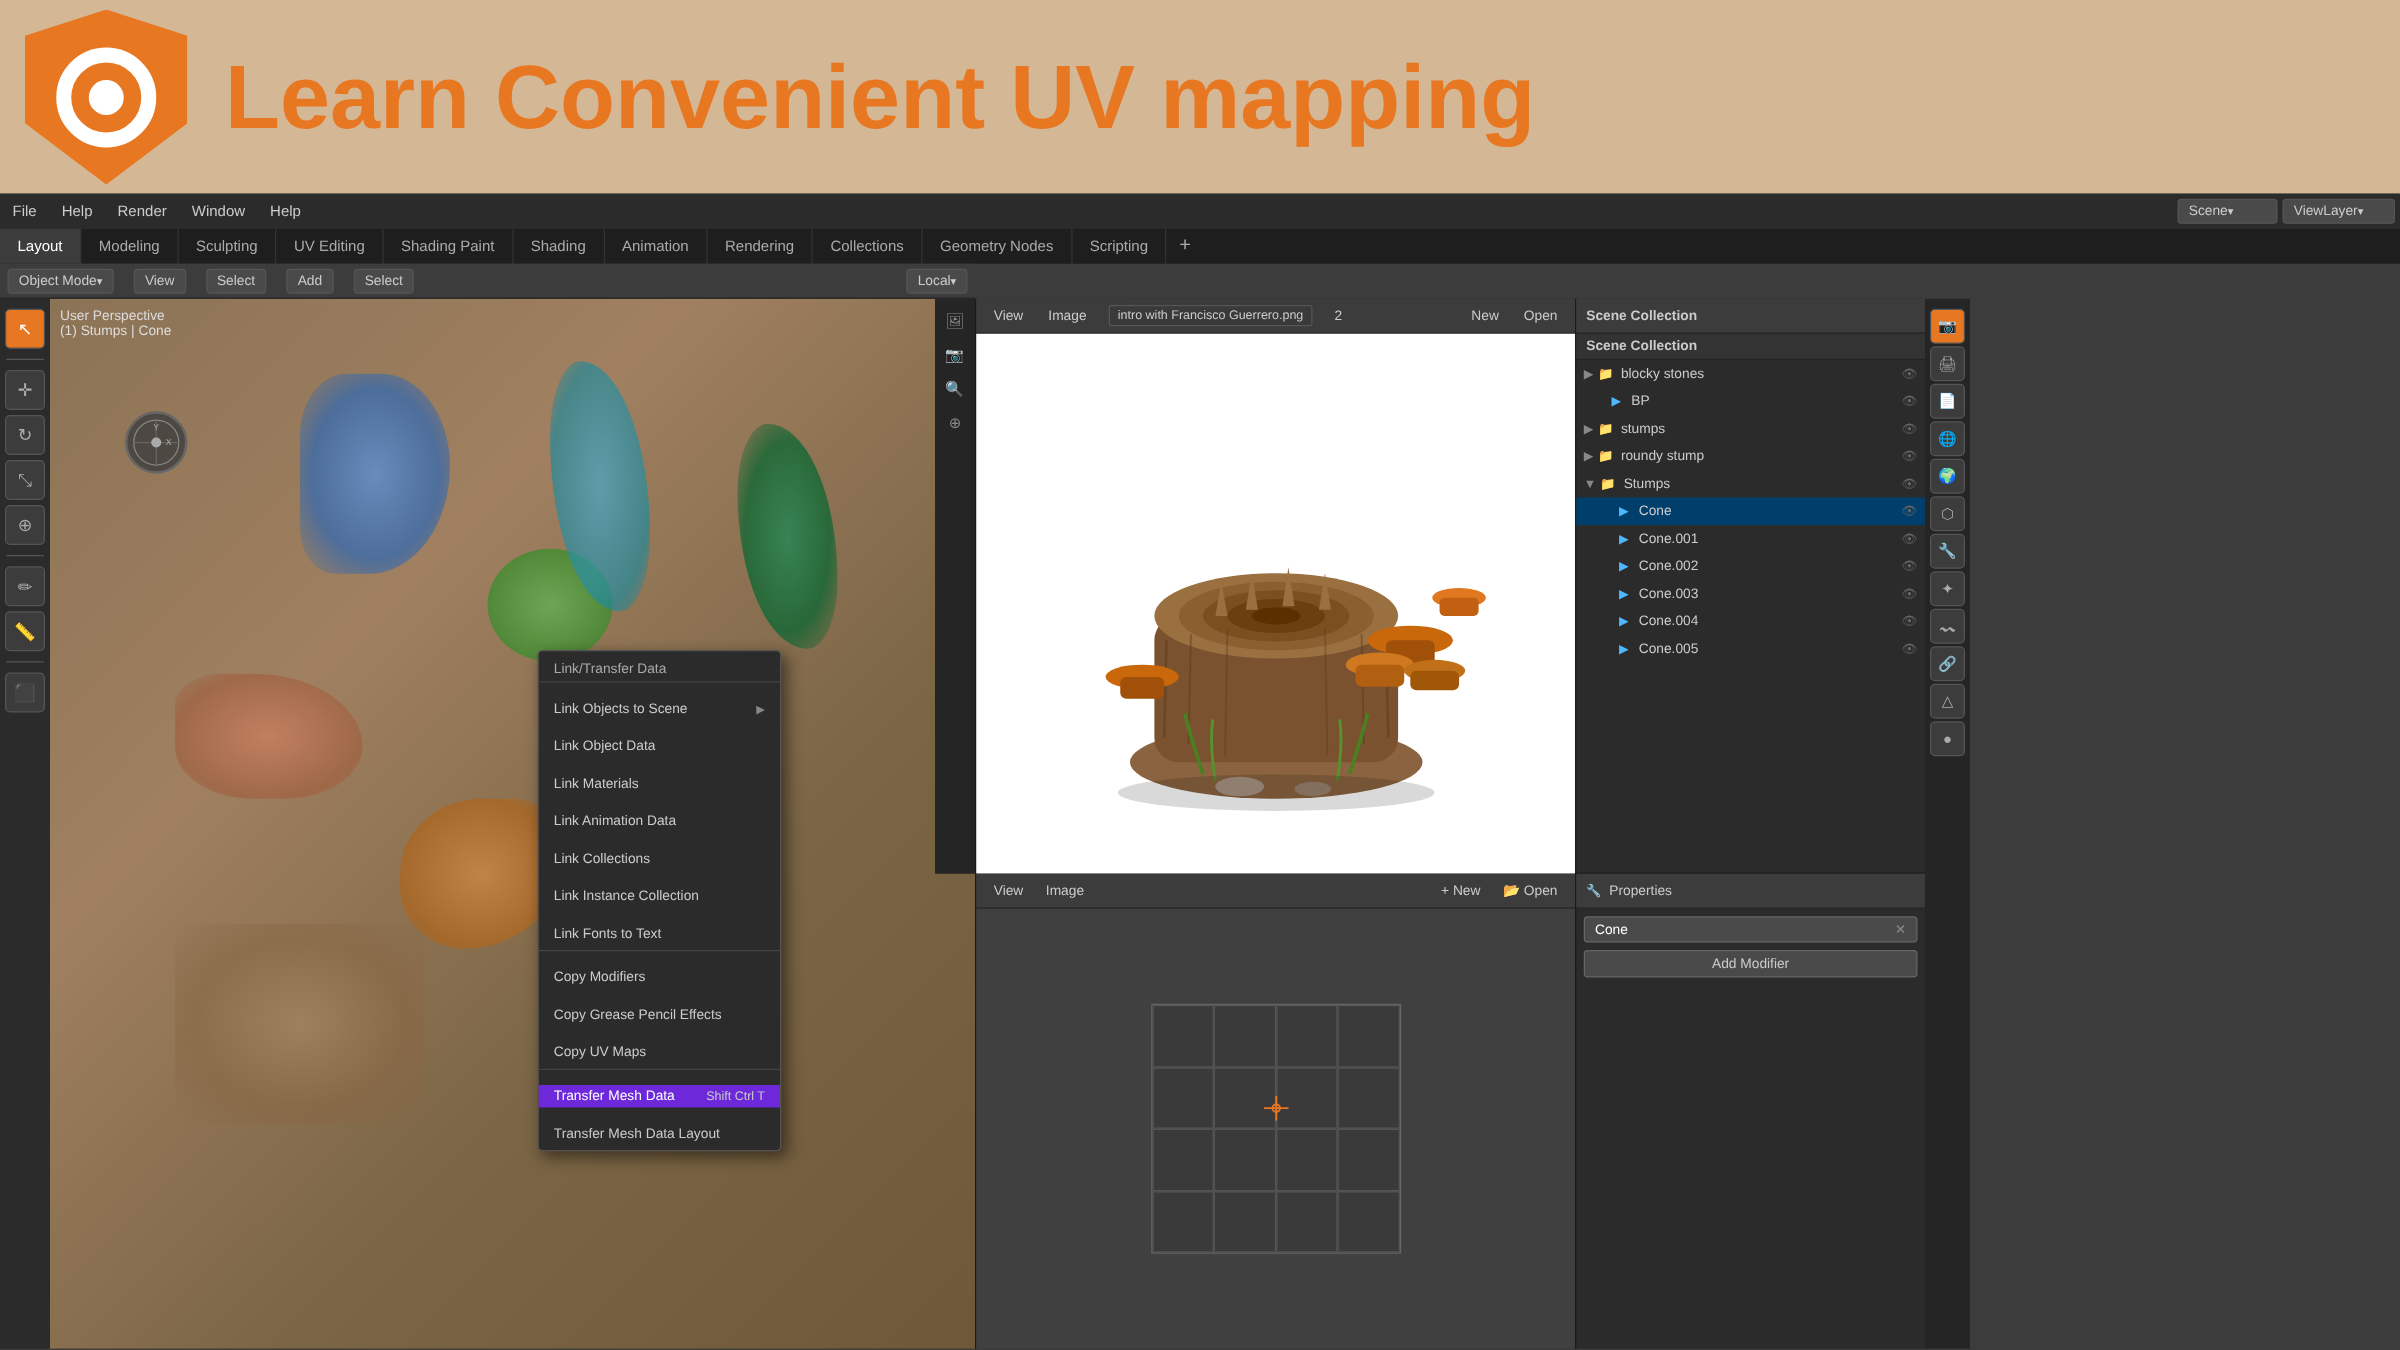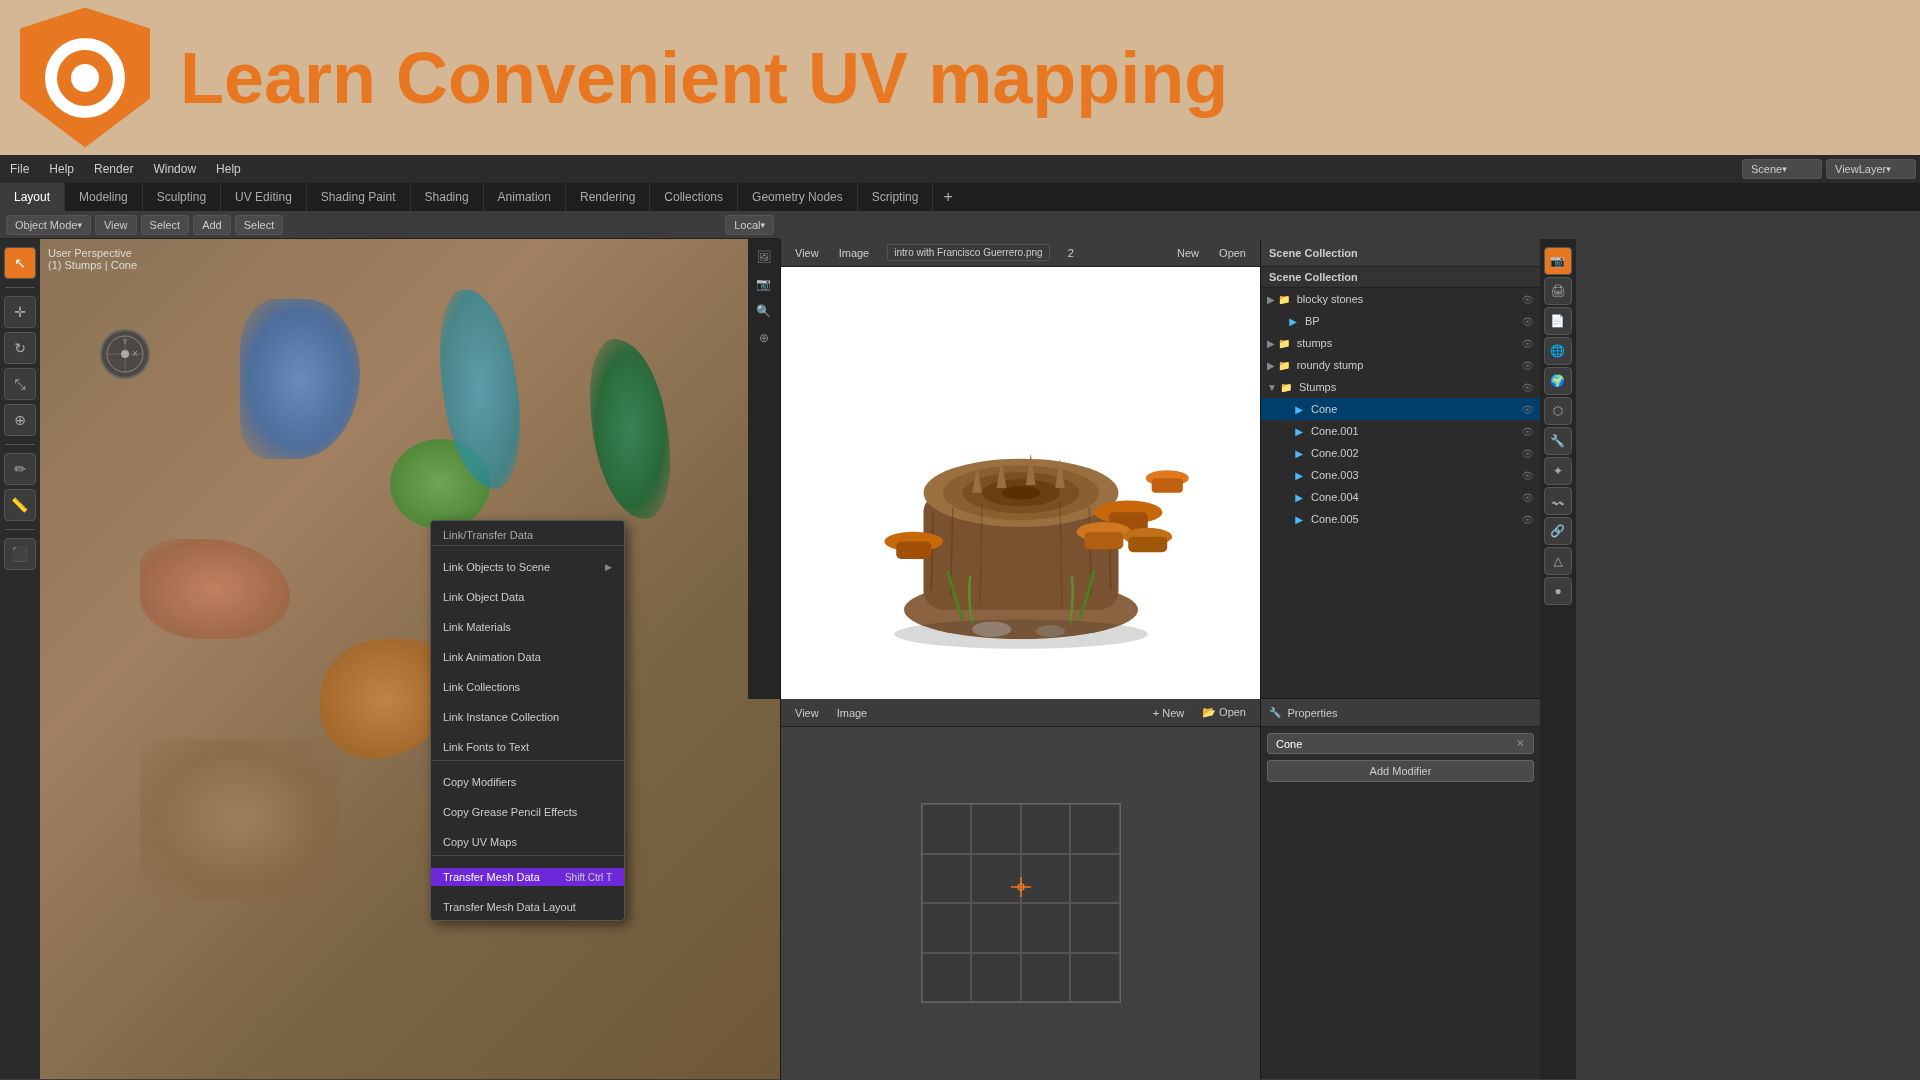--- a/index.html
+++ b/index.html
@@ -99,21 +99,21 @@
     }
 
     
     #sub-toolbar {
       position: absolute;
       top: 56px; left: 0;
       width: 780px; height: 28px;
       background: #3c3c3c;
       display: flex;
       align-items: center;
-      gap: 4px;
+      gap: 16px;
       padding: 0 6px;
       border-bottom: 1px solid #222;
     }
     .toolbar-btn {
       background: #4a4a4a;
       border: 1px solid #555;
       color: #ccc;
       font-size: 11px;
       padding: 2px 8px;
       border-radius: 3px;

